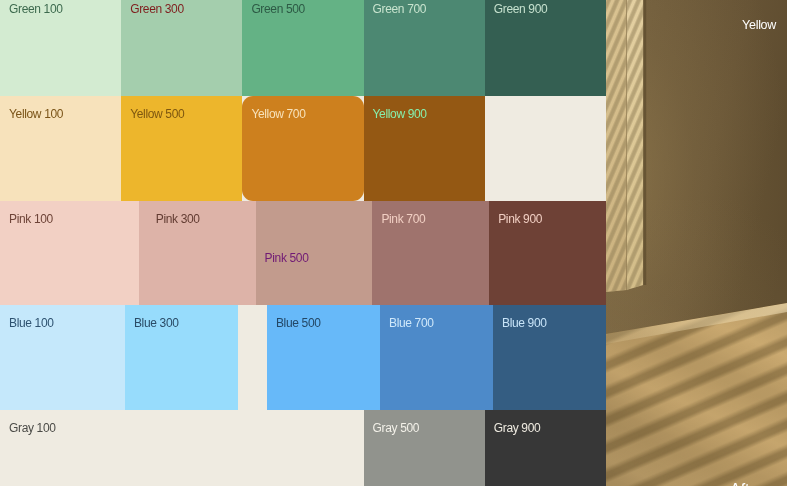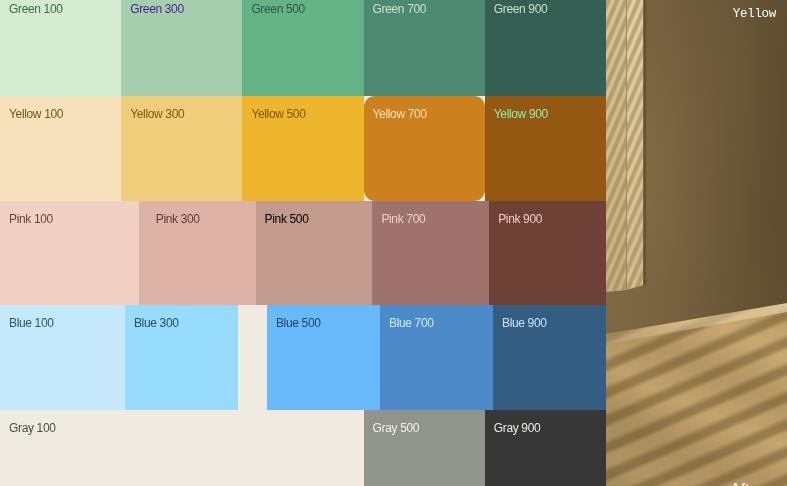--- a/index.html
+++ b/index.html
@@ -16,73 +16,70 @@
   .lbl{position:absolute;left:9px;top:11px;font-size:12px;line-height:14px;
        letter-spacing:-0.35px;white-space:nowrap;
        transform:translateZ(0);-webkit-font-smoothing:antialiased;}
 
   
   .photo{position:absolute;left:606px;top:0;width:181px;height:486px;overflow:hidden;}
   .photo svg{position:absolute;left:0;top:0;}
   .cap{position:absolute;right:11px;font-size:12.5px;line-height:14px;color:#ffffff;
        letter-spacing:-0.3px;white-space:nowrap;
        transform:translateZ(0);-webkit-font-smoothing:antialiased;}
-  .cap-top{top:7px;font-family:Liberation Mono, monospace;}
+  .cap-top{top:18px;}
   .cap-bottom{left:124px;right:auto;top:478px;font-size:16px;line-height:24px;
               letter-spacing:0;}
 </style>
 </head>
 <body>
 
 <div id="root">
 
   <div class="palette">
       <div class="prow">
         <div class="cell" style="background: rgb(211, 235, 209); width: 121.2px;">
           <div class="lbl" style="color: rgb(61, 106, 78);">Green 100</div>
         </div>
         <div class="cell" style="background: rgb(164, 206, 173); width: 121.2px;">
-          <div class="lbl" style="color: #4c1d95;">Green 300</div>
+          <div class="lbl" style="color: #7f1d1d;">Green 300</div>
         </div>
         <div class="cell" style="background: rgb(100, 178, 133); width: 121.2px;">
           <div class="lbl" style="color: rgb(45, 90, 69);">Green 500</div>
         </div>
         <div class="cell" style="background: rgb(76, 136, 114); width: 121.2px;">
           <div class="lbl" style="color: rgb(201, 228, 207);">Green 700</div>
         </div>
         <div class="cell" style="background: rgb(52, 95, 82); width: 121.2px;">
           <div class="lbl" style="color: rgb(198, 225, 206);">Green 900</div>
         </div>
       </div>
       <div class="prow">
         <div class="cell" style="background: rgb(247, 226, 187); width: 121.2px;">
           <div class="lbl" style="color: rgb(122, 84, 24);">Yellow 100</div>
         </div>
-        <div class="cell" style="background: rgb(240, 205, 122); width: 121.2px;">
-          <div class="lbl" style="color: rgb(126, 87, 19);">Yellow 300</div>
-        </div>
         <div class="cell" style="background: rgb(237, 182, 44); width: 121.2px;">
           <div class="lbl" style="color: rgb(126, 87, 16);">Yellow 500</div>
         </div>
         <div class="cell" style="background: rgb(205, 128, 30); width: 121.2px; border-radius: 11px;">
           <div class="lbl" style="color: rgb(247, 226, 187);">Yellow 700</div>
         </div>
         <div class="cell" style="background: rgb(148, 88, 19); width: 121.2px;">
           <div class="lbl" style="color: #86efac;">Yellow 900</div>
         </div>
       </div>
       <div class="prow">
         <div class="cell" style="background: rgb(242, 208, 196); width: 144px;">
           <div class="lbl" style="color: rgb(110, 68, 56);">Pink 100</div>
         </div>
         <div class="cell" style="background: rgb(221, 179, 168); width: 121.2px;">
           <div class="lbl" style="color: rgb(98, 60, 50); margin-left: 8px;">Pink 300</div>
         </div>
         <div class="cell" style="background: rgb(194, 155, 141); width: 121.2px;">
-          <div class="lbl" style="color: #000000;">Pink 500</div>
+          <div class="lbl" style="color: #701a75; margin-top: 39px;">Pink 500</div>
         </div>
         <div class="cell" style="background: rgb(159, 115, 109); width: 121.2px;">
           <div class="lbl" style="color: rgb(241, 207, 195);">Pink 700</div>
         </div>
         <div class="cell" style="background: rgb(110, 65, 54); width: 121.2px;">
           <div class="lbl" style="color: rgb(240, 206, 194);">Pink 900</div>
         </div>
       </div>
       <div class="prow">
         <div class="cell" style="background: rgb(197, 232, 251); width: 134px;">

